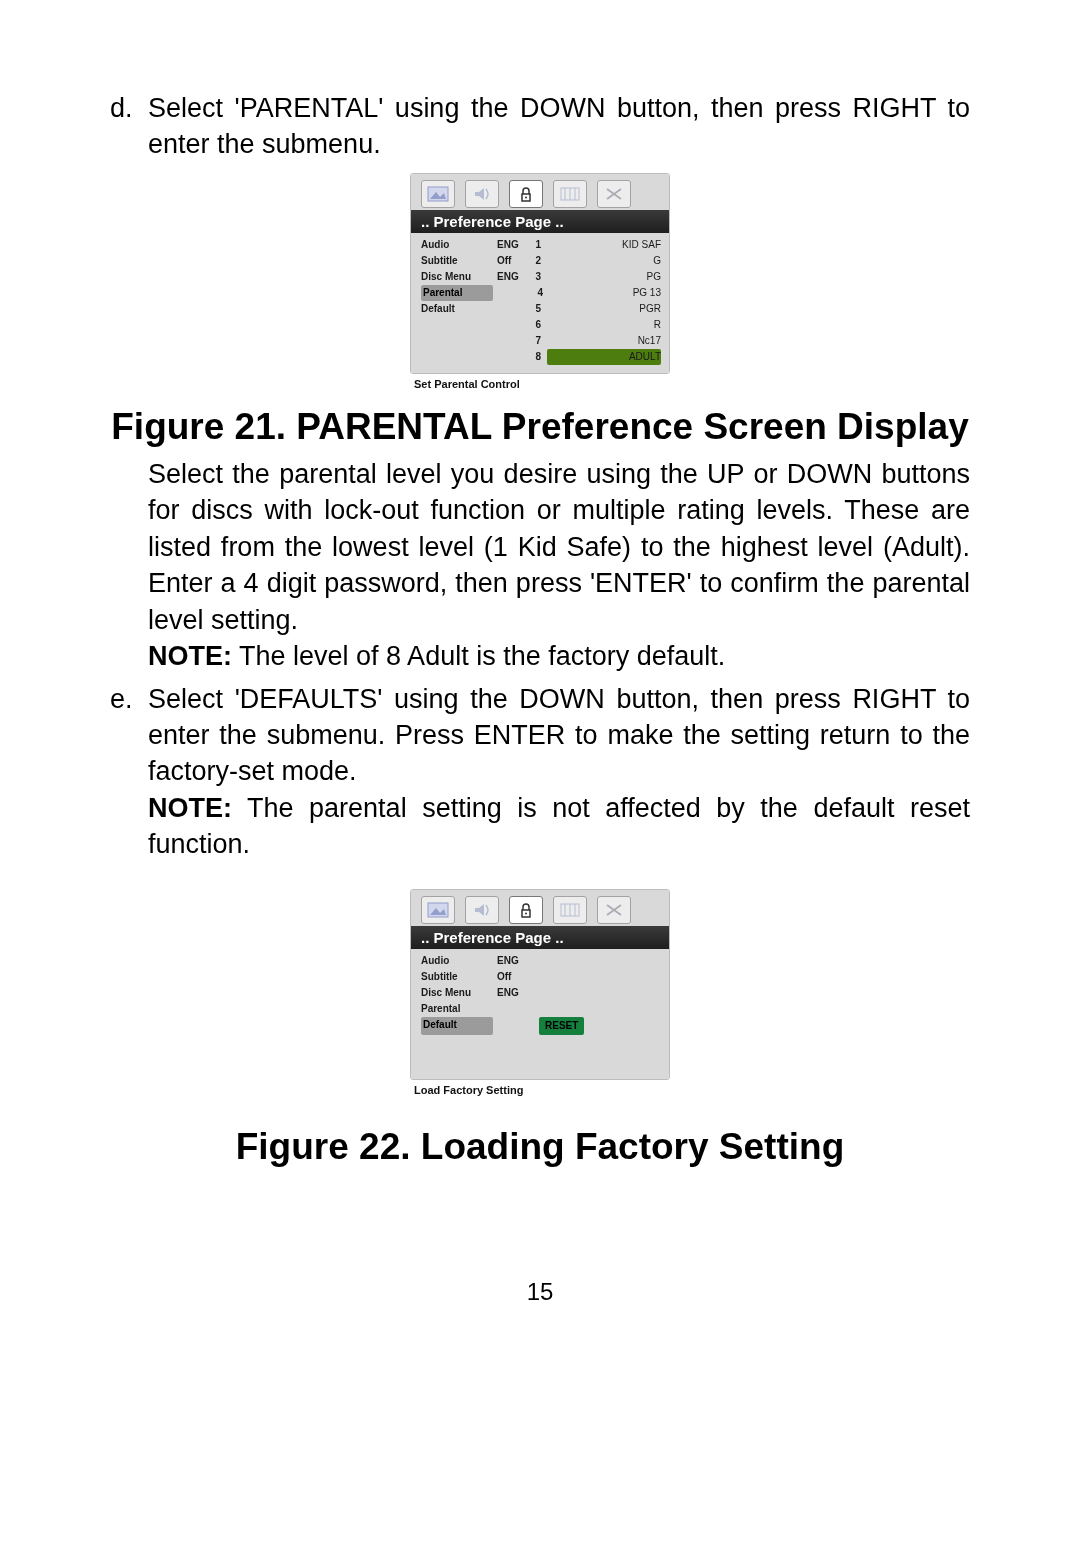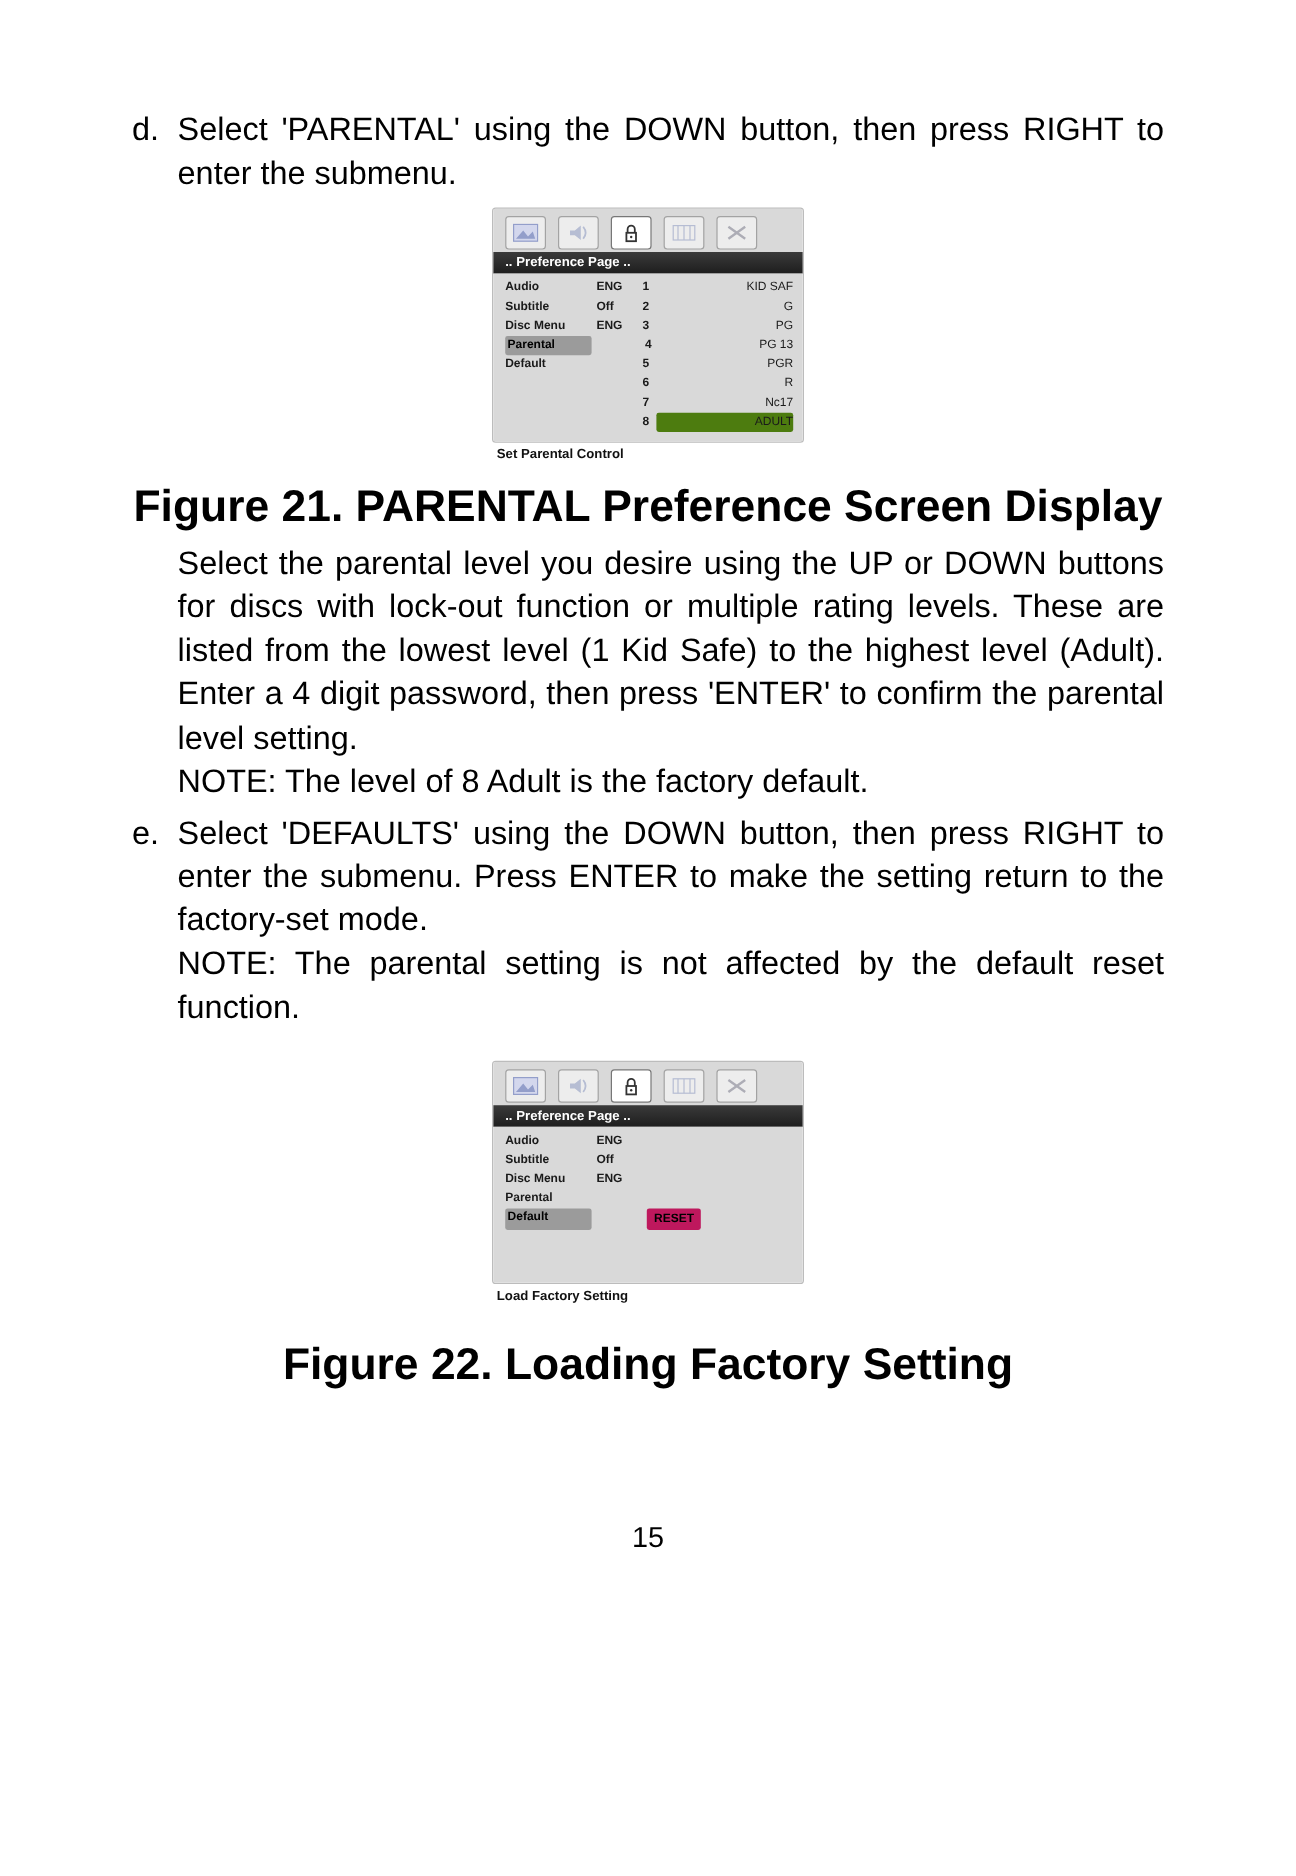--- a/index.html
+++ b/index.html
@@ -26,21 +26,21 @@
   .list-body {
     flex: 1;
     text-align: justify;
   }
   .caption {
     text-align: center;
     font-weight: bold;
     font-size: 37px;
     margin: 16px 0 8px 0;
   }
-  .note-strong { font-weight: normal; }
+  .note-strong { font-weight: bold; }
   .page-number {
     text-align: center;
     font-size: 24px;
     margin-top: 110px;
   }
 
   
   .osd-wrap {
     display: flex;
     justify-content: center;
@@ -64,21 +64,21 @@
     background: #fff;
     display: flex;
     align-items: center;
     justify-content: center;
   }
   .tab.dim { opacity: .55; }
   .tab svg { display:block; }
   .osd-bar {
     background: linear-gradient(#3a3a3a,#1e1e1e);
     color: #fff;
-    font-size: 11px;
+    font-size: 15px;
     padding: 3px 10px;
     font-weight: bold;
   }
   .osd-body {
     background: #d9d9d9;
     padding: 4px 8px 8px 10px;
     min-height: 118px;
   }
   .osd-row {
     display: flex;
@@ -117,21 +117,21 @@
     color: #1a1a1a;
     padding-left: 4px;
     text-align: right;
   }
   .osd-rating.active {
     background: #4d7c0f;
     border-radius: 2px;
   }
   .osd-reset {
     margin-left: 6px;
-    background: #be185d;
+    background: #15803d;
     font-size: 10px;
     font-weight: bold;
     padding: 1px 6px;
     border-radius: 2px;
   }
   .osd-footer {
     font-size: 11px;
     font-weight: bold;
     padding: 4px 4px 0 4px;
     color:#111;

